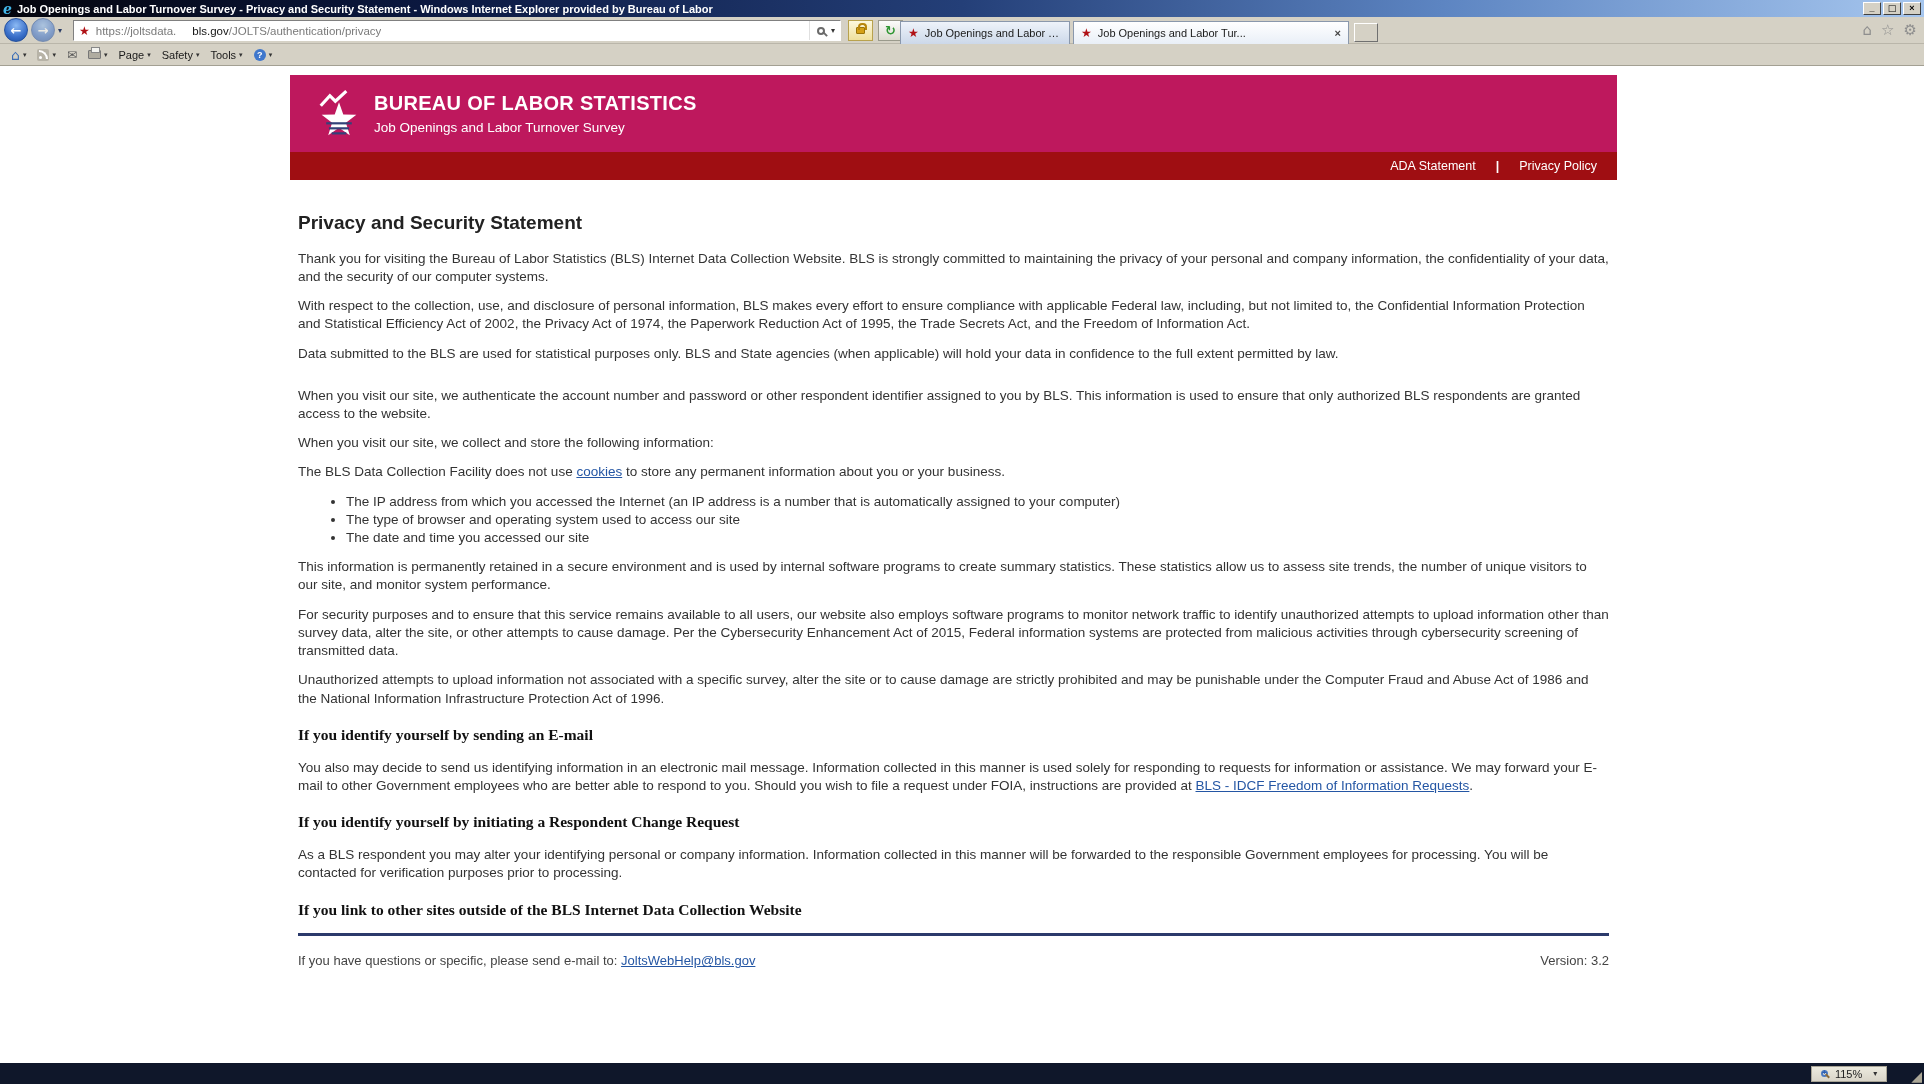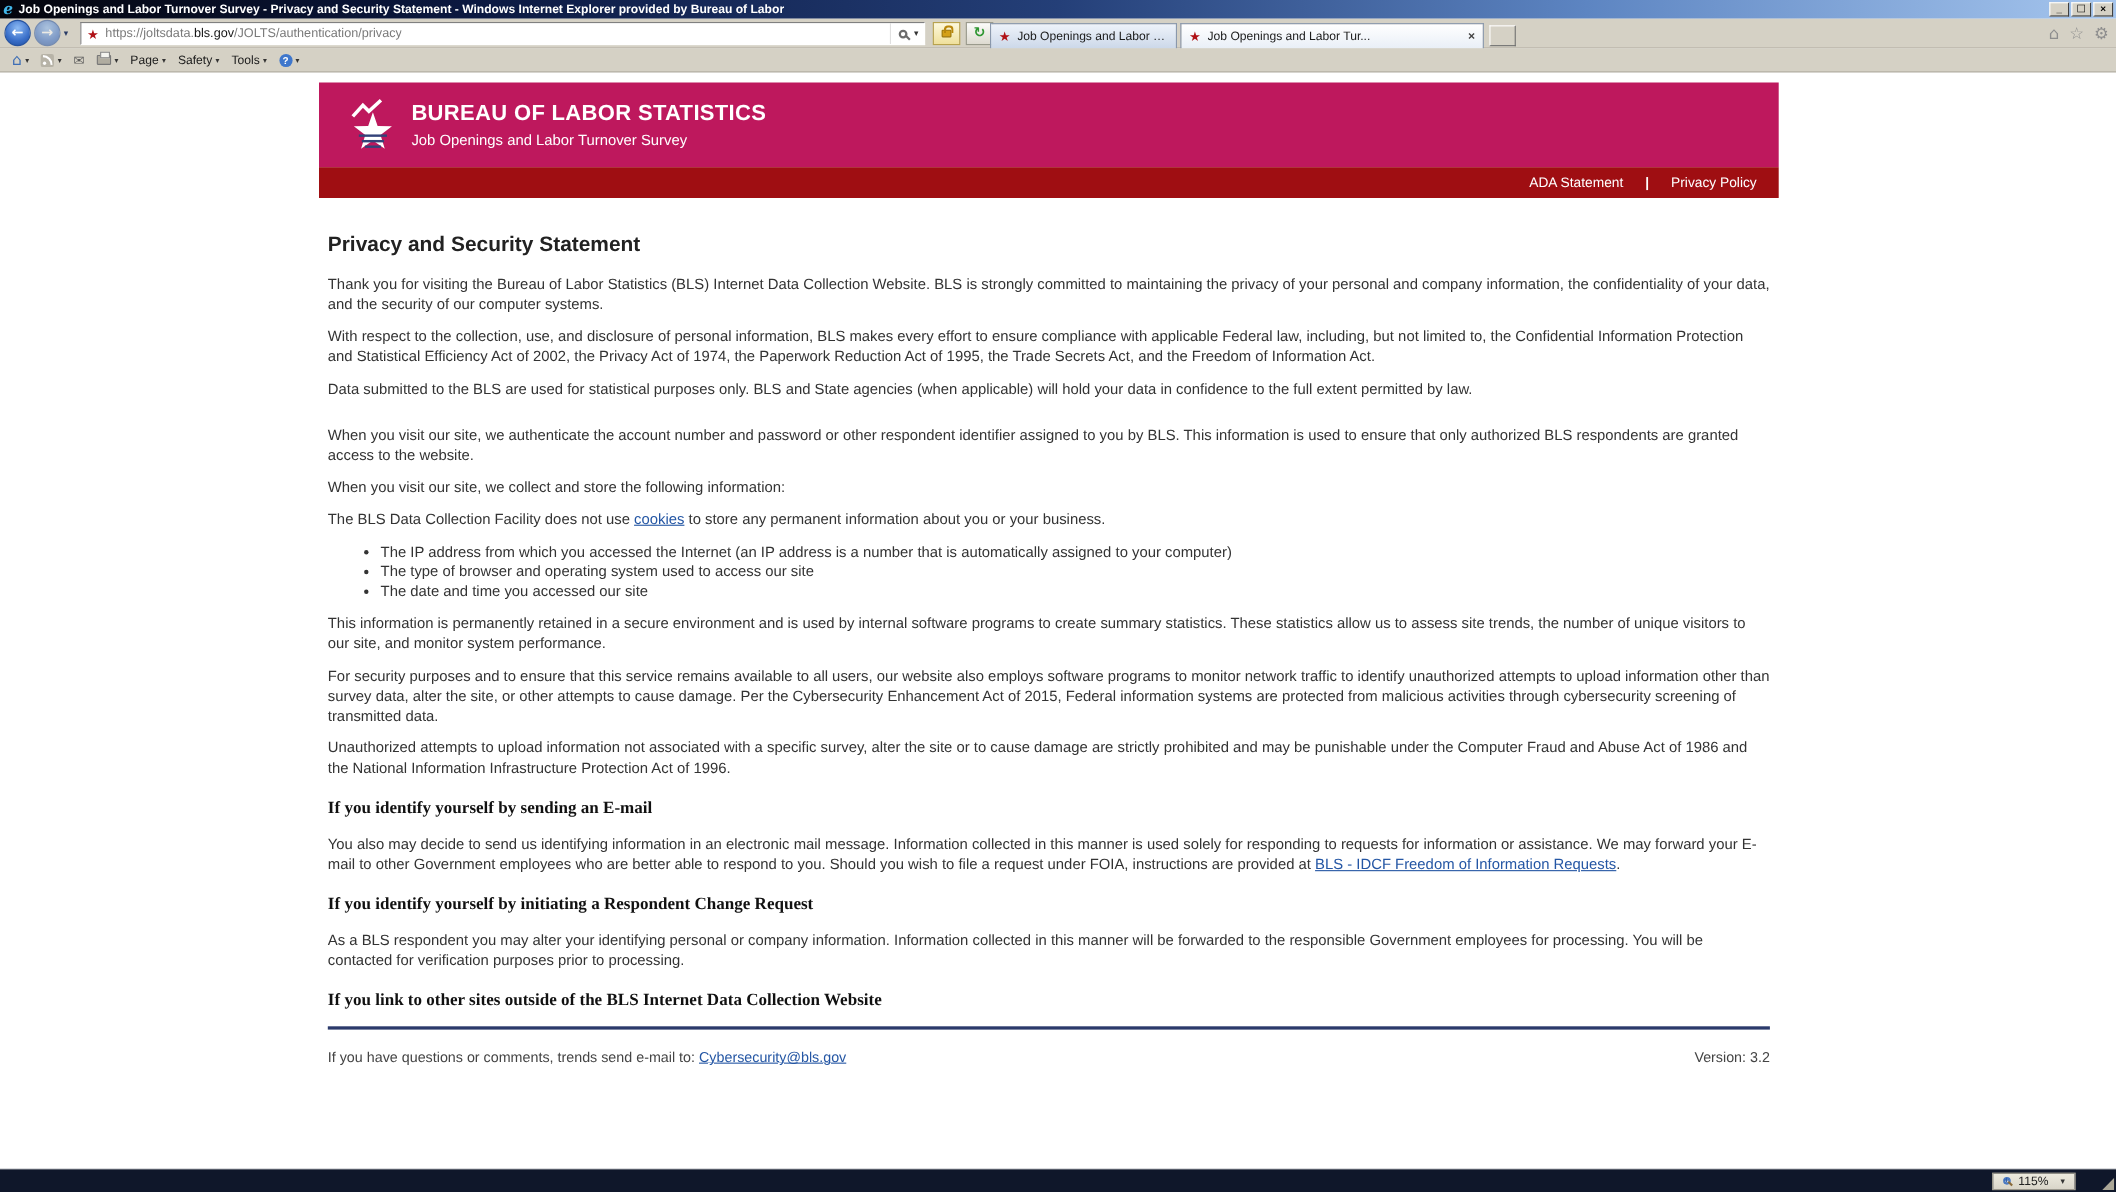--- a/index.html
+++ b/index.html
@@ -33,21 +33,21 @@
     display:flex; align-items:center; justify-content:center; }
   .nav-back{ left:4px; }
   .nav-forward{ left:31px; opacity:.55; }
   .nav-drop{ position:absolute; left:58px; top:9px; font-size:8px; color:#2a3c66; }
 
   .address-bar{ position:absolute; left:73px; top:3px; width:768px; height:21px;
     background:#fff; border:1px solid; border-color:#808080 #ffffff #ffffff #808080;
     display:flex; align-items:center; }
   .favicon{ color:#b01116; font-size:12px; margin:0 6px 0 5px; line-height:1; }
   .url-text{ font-size:11.5px; color:#7a7a7a; white-space:nowrap; overflow:hidden; }
-  .url-domain{ color:#141414; }
+  .url-domain{ color:#141414;margin-left:16px; }
   .addr-right{ margin-left:auto; display:flex; align-items:center; gap:6px; padding-right:5px;
     border-left:1px solid #e0e0e0; padding-left:7px; align-self:stretch; }
   .mag{ width:8px; height:8px; border:2px solid #6b6b6b; border-radius:50%; position:relative; }
   .mag::after{ content:""; position:absolute; width:6px; height:2px; background:#6b6b6b;
     transform:rotate(45deg); right:-5px; bottom:-2px; }
   .addr-drop{ font-size:8px; color:#333; }
 
   .chrome-btn{ position:absolute; top:3px; height:21px; border:1px solid #9a9a8c;
     display:flex; align-items:center; justify-content:center; }
   .lock-btn{ left:848px; width:25px; background:linear-gradient(#fdf8dd,#efe09c); border-color:#b8a24e; }
@@ -252,21 +252,21 @@
       <p>For security purposes and to ensure that this service remains available to all users, our website also employs software programs to monitor network traffic to identify unauthorized attempts to upload information other than survey data, alter the site, or other attempts to cause damage. Per the Cybersecurity Enhancement Act of 2015, Federal information systems are protected from malicious activities through cybersecurity screening of transmitted data.</p>
       <p>Unauthorized attempts to upload information not associated with a specific survey, alter the site or to cause damage are strictly prohibited and may be punishable under the Computer Fraud and Abuse Act of 1986 and the National Information Infrastructure Protection Act of 1996.</p>
       <h2>If you identify yourself by sending an E-mail</h2>
       <p><span>You also may decide to send us identifying information in an electronic mail message. Information collected in this manner is used solely for responding to requests for information or assistance. We may forward your E-mail to other Government employees who are better able to respond to you. Should you wish to file a request under FOIA, instructions are provided at </span><a href="#">BLS - IDCF Freedom of Information Requests</a><span>.</span></p>
       <h2>If you identify yourself by initiating a Respondent Change Request</h2>
       <p>As a BLS respondent you may alter your identifying personal or company information. Information collected in this manner will be forwarded to the responsible Government employees for processing. You will be contacted for verification purposes prior to processing.</p>
       <h2>If you link to other sites outside of the BLS Internet Data Collection Website</h2>
 
       <hr class="footer-rule">
       <div class="page-footer">
-        <span><span>If you have questions or comments, trends send e-mail to:</span> <a href="#">Cybersecurity@bls.gov</a></span>
+        <span><span>If you have questions or specific, please send e-mail to:</span> <a href="#">JoltsWebHelp@bls.gov</a></span>
         <span>Version: 3.2</span>
       </div>
     </div>
   </div>
 </div>
 
 <div class="statusbar">
   <div class="zoom-seg">
     <span class="mag-zoom"></span>
     <span>115%</span>

